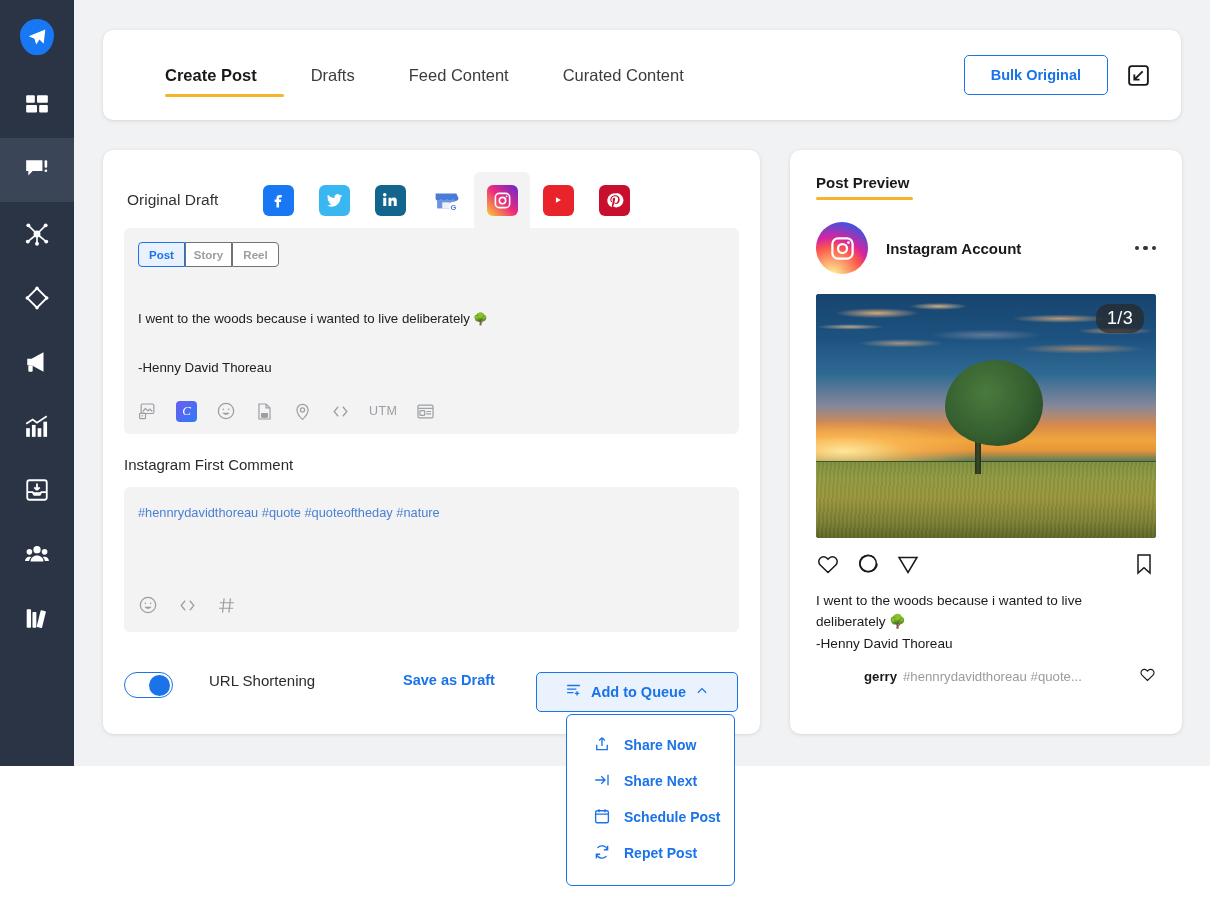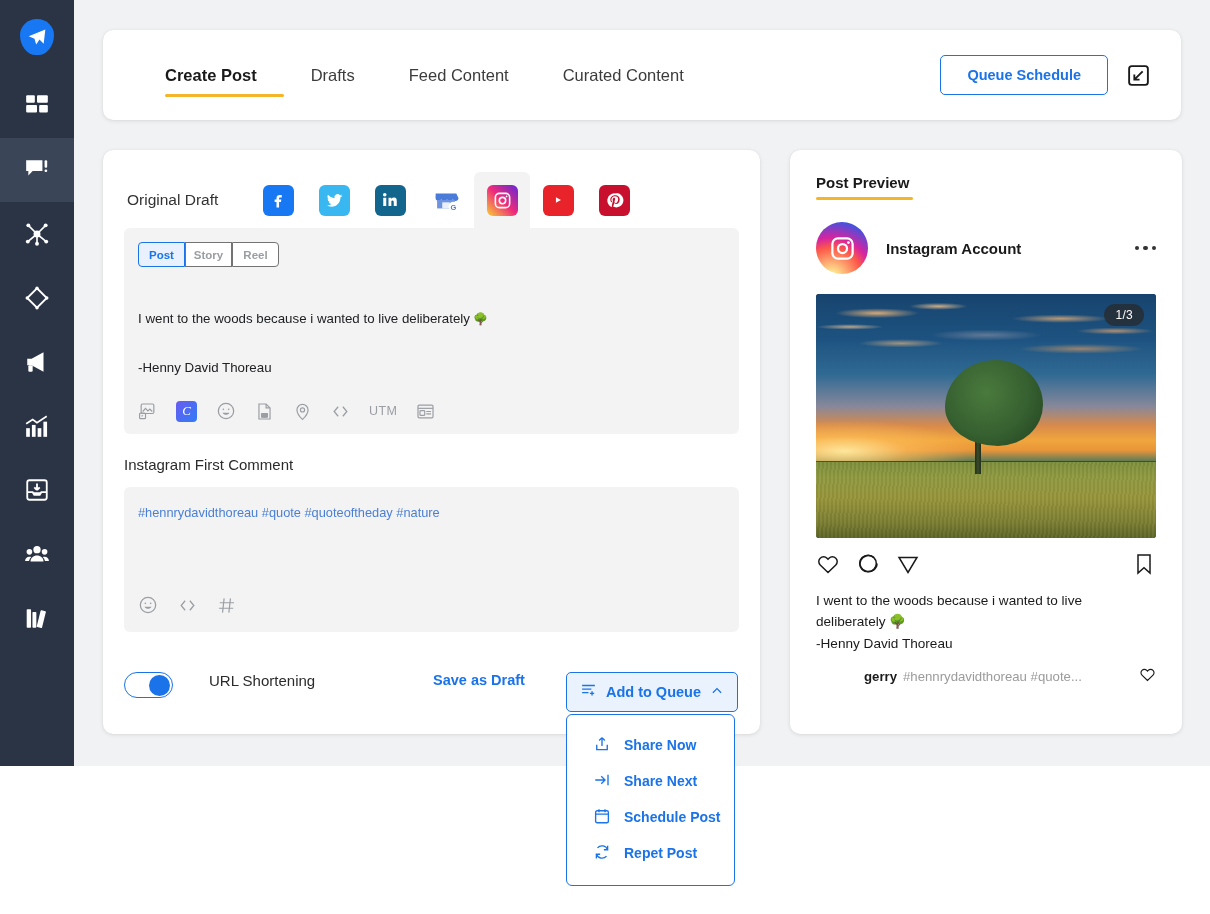--- a/index.html
+++ b/index.html
@@ -166,21 +166,21 @@
   .toggle .knob { width: 21px; height: 21px; border-radius: 50%; background: #1a73e8; }
   .toggle-label { margin-left: 14px; font-size: 15px; color: #2b2b2b; }
   .save-draft {
     margin-left: auto; color: #1a73e8; font-size: 14.5px; font-weight: bold;
     cursor: pointer; margin-right: 19px; white-space: nowrap;
     font-family: "Liberation Sans", sans-serif;
   }
   .queue-btn {
     border: 1.6px solid #1a73e8; background: #eaf2fe; color: #1a73e8;
     font-weight: bold; font-size: 14.5px; border-radius: 5px;
-    height: 40px; padding: 0 13px;
+    height: 40px; padding: 0 28px;
     display: flex; align-items: center; gap: 9px; cursor: pointer;
     white-space: nowrap;
   }
   
   .dropdown {
     position: absolute; left: 566px; top: 714px;
     width: 169px; height: 172px;
     background: #fff; border: 1.6px solid #1a73e8; border-radius: 6px;
     padding: 12px 0; z-index: 50;
   }
@@ -256,21 +256,21 @@
     border-radius: 52% 48% 46% 54% / 55% 52% 48% 45%;
   }
   .tree-trunk {
     position: absolute; left: 46.8%; top: 60%;
     width: 6px; height: 34px;
     background: linear-gradient(to right, #20301c, #3a4a28, #20301c);
   }
   .badge-count {
     position: absolute; right: 12px; top: 10px;
     background: rgba(40,40,40,.72); color: #fff;
-    font-size: 12px; border-radius: 13px;
+    font-size: 18px; border-radius: 13px;
     padding: 4px 11px; letter-spacing: .3px;
   }
   .pv-actions { display: flex; align-items: center; margin-top: 14px; gap: 16px; }
   .pv-actions .sp { margin-left: auto; }
   .pv-caption { margin-top: 10px; font-size: 13.6px; color: #1a1a1a; line-height: 1.58; }
   .pv-comment { margin-top: 12px; display: flex; align-items: center; font-size: 13.2px; }
   .pv-comment b { color: #1a1a1a; margin-right: 6px; margin-left: 48px; }
   .pv-comment span.muted { color: #9b9b9b; }
   .pv-comment .heart { margin-left: auto; }
 </style>
@@ -404,21 +404,21 @@
             <span>Drafts</span>
           </div>
           <div class="tab">
             <span>Feed Content</span>
           </div>
           <div class="tab">
             <span>Curated Content</span>
           </div>
         </div>
         <div class="tabbar-right">
-          <div class="btn-outline">Queue Schedule</div>
+          <div class="btn-outline">Bulk Original</div>
           <div class="icon-btn">
             <svg width="25" height="25" viewBox="0 0 24 24" fill="none" stroke="#1a1a1a" stroke-width="1.8">
               <rect x="3" y="3" width="18" height="18" rx="2.5"></rect>
               <path d="M16 8 8.5 15.5M8 11v5h5"></path>
             </svg>
           </div>
         </div>
       </div>
 
       <div class="editor card">

